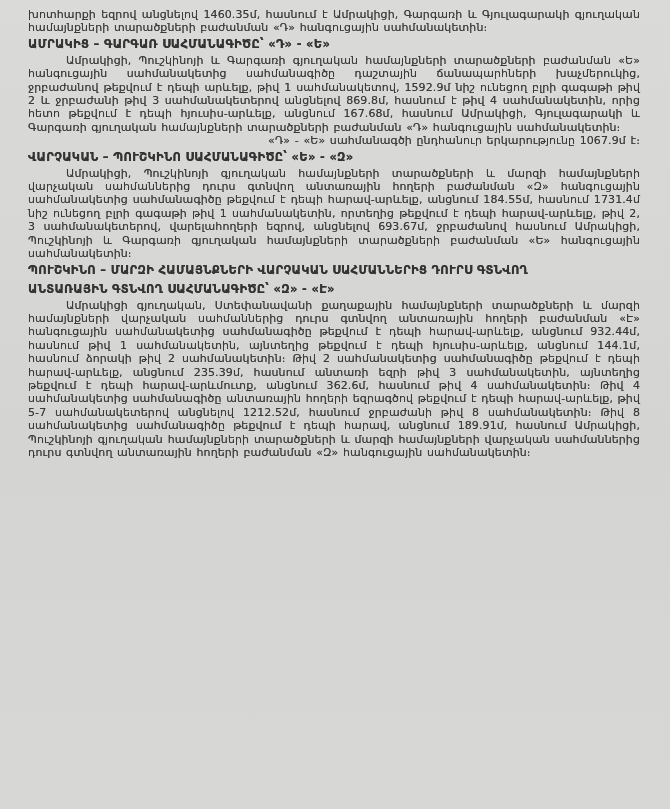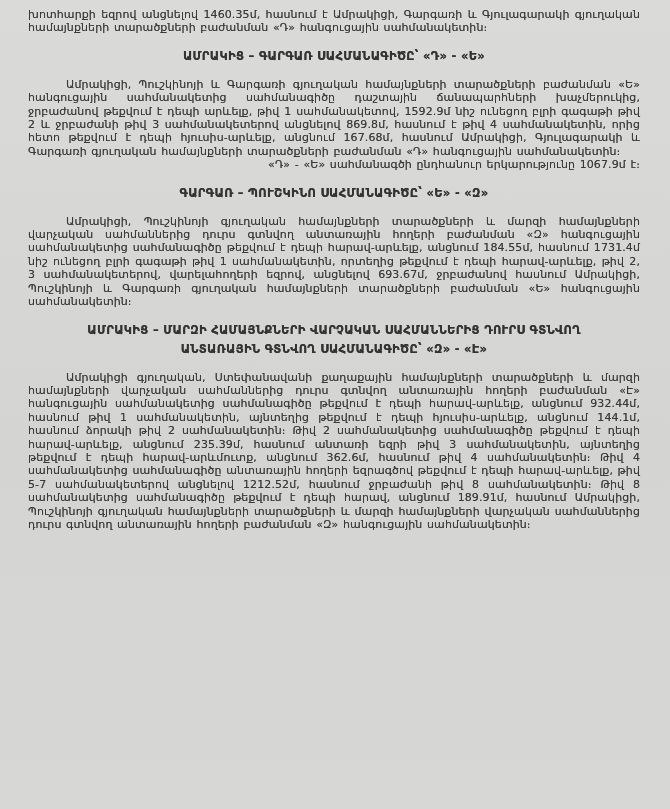--- a/index.html
+++ b/index.html
@@ -32,24 +32,23 @@
   p.total-line {
     margin: 0;
     font-size: 11px;
     line-height: 13.4px;
     text-indent: 38px;
     letter-spacing: 0.1px;
     word-spacing: 1px;
     text-shadow: 0 0 0.5px rgba(40,40,40,0.6);
   }
   h2.section-heading {
-    margin: 12px;
+    margin: 0;
     font-size: 11.5px;
     font-weight: bold;
-    text-align: center;
     line-height: 19px;
     letter-spacing: 0.3px;
     color: #333333;
     text-shadow: 0 0 0.6px rgba(30,30,30,0.7);
   }
   .h1-gap { margin-top: 30px; margin-bottom: 33px; }
   .h2-gap { margin-top: 22px; margin-bottom: 36px; }
   .h3-gap { margin-top: 22px; margin-bottom: 20px; }
   .after-body { margin-top: 2px; text-align: right; }
 </style>
@@ -60,26 +59,26 @@
 
   <p class="body-text no-indent">խոտհարքի եզրով անցնելով 1460.35մ, հասնում է Ամրակիցի, Գարգառի և Գյուլագարակի գյուղական համայնքների տարածքների բաժանման «Դ» հանգուցային սահմանակետին։</p>
 
 
   <h2 class="section-heading h1-gap">ԱՄՐԱԿԻՑ – ԳԱՐԳԱՌ ՍԱՀՄԱՆԱԳԻԾԸ՝ «Դ» - «Ե»</h2>
 
   <p class="body-text">Ամրակիցի, Պուշկինոյի և Գարգառի գյուղական համայնքների տարածքների բաժանման «Ե» հանգուցային սահմանակետից սահմանագիծը դաշտային ճանապարհների խաչմերուկից, ջրբաժանով թեքվում է դեպի արևելք, թիվ 1 սահմանակետով, 1592.9մ նիշ ունեցող բլրի գագաթի թիվ 2 և ջրբաժանի թիվ 3 սահմանակետերով անցնելով 869.8մ, հասնում է թիվ 4 սահմանակետին, որից հետո թեքվում է դեպի հյուսիս-արևելք, անցնում 167.68մ, հասնում Ամրակիցի, Գյուլագարակի և Գարգառի գյուղական համայնքների տարածքների բաժանման «Դ» հանգուցային սահմանակետին։</p>
 
   <p class="total-line after-body">«Դ» - «Ե» սահմանագծի ընդհանուր երկարությունը 1067.9մ է։</p>
 
-  <h2 class="section-heading h2-gap">ԳԱՐԳԱՌ – ՊՈՒՇԿԻՆՈ ՍԱՀՄԱՆԱԳԻԾԸ՝ «Ե» - «Զ»</h2>
+  <h2 class="section-heading h2-gap">ՎԱՐՉԱԿԱՆ – ՊՈՒՇԿԻՆՈ ՍԱՀՄԱՆԱԳԻԾԸ՝ «Ե» - «Զ»</h2>
 
   <p class="body-text">Ամրակիցի, Պուշկինոյի գյուղական համայնքների տարածքների և մարզի համայնքների վարչական սահմաններից դուրս գտնվող անտառային հողերի բաժանման «Զ» հանգուցային սահմանակետից սահմանագիծը թեքվում է դեպի հարավ-արևելք, անցնում 184.55մ, հասնում 1731.4մ նիշ ունեցող բլրի գագաթի թիվ 1 սահմանակետին, որտեղից թեքվում է դեպի հարավ-արևելք, թիվ 2, 3 սահմանակետերով, վարելահողերի եզրով, անցնելով 693.67մ, ջրբաժանով հասնում Ամրակիցի, Պուշկինոյի և Գարգառի գյուղական համայնքների տարածքների բաժանման «Ե» հանգուցային սահմանակետին։</p>
 
 
   <h2 class="section-heading h3-gap">
-    <span>ԱՄՐԱԿԻՑ – ՄԱՐԶԻ ՀԱՄԱՅՆՔՆԵՐԻ ՎԱՐՉԱԿԱՆ ՍԱՀՄԱՆՆԵՐԻՑ ԴՈՒՐՍ ԳՏՆՎՈՂ</span><br>
+    <span>ՊՈՒՇԿԻՆՈ – ՄԱՐԶԻ ՀԱՄԱՅՆՔՆԵՐԻ ՎԱՐՉԱԿԱՆ ՍԱՀՄԱՆՆԵՐԻՑ ԴՈՒՐՍ ԳՏՆՎՈՂ</span><br>
     <span>ԱՆՏԱՌԱՅԻՆ ԳՏՆՎՈՂ ՍԱՀՄԱՆԱԳԻԾԸ՝ «Զ» - «Է»</span>
   </h2>
 
   <p class="body-text">Ամրակիցի գյուղական, Ստեփանավանի քաղաքային համայնքների տարածքների և մարզի համայնքների վարչական սահմաններից դուրս գտնվող անտառային հողերի բաժանման «Է» հանգուցային սահմանակետից սահմանագիծը թեքվում է դեպի հարավ-արևելք, անցնում 932.44մ, հասնում թիվ 1 սահմանակետին, այնտեղից թեքվում է դեպի հյուսիս-արևելք, անցնում 144.1մ, հասնում ձորակի թիվ 2 սահմանակետին։ Թիվ 2 սահմանակետից սահմանագիծը թեքվում է դեպի հարավ-արևելք, անցնում 235.39մ, հասնում անտառի եզրի թիվ 3 սահմանակետին, այնտեղից թեքվում է դեպի հարավ-արևմուտք, անցնում 362.6մ, հասնում թիվ 4 սահմանակետին։ Թիվ 4 սահմանակետից սահմանագիծը անտառային հողերի եզրագծով թեքվում է դեպի հարավ-արևելք, թիվ 5-7 սահմանակետերով անցնելով 1212.52մ, հասնում ջրբաժանի թիվ 8 սահմանակետին։ Թիվ 8 սահմանակետից սահմանագիծը թեքվում է դեպի հարավ, անցնում 189.91մ, հասնում Ամրակիցի, Պուշկինոյի գյուղական համայնքների տարածքների և մարզի համայնքների վարչական սահմաններից դուրս գտնվող անտառային հողերի բաժանման «Զ» հանգուցային սահմանակետին։</p>
 
 
 </div>
 
 </body></html>

